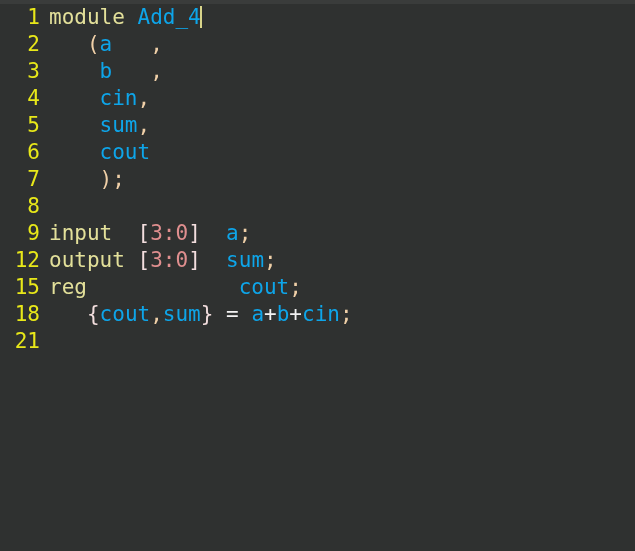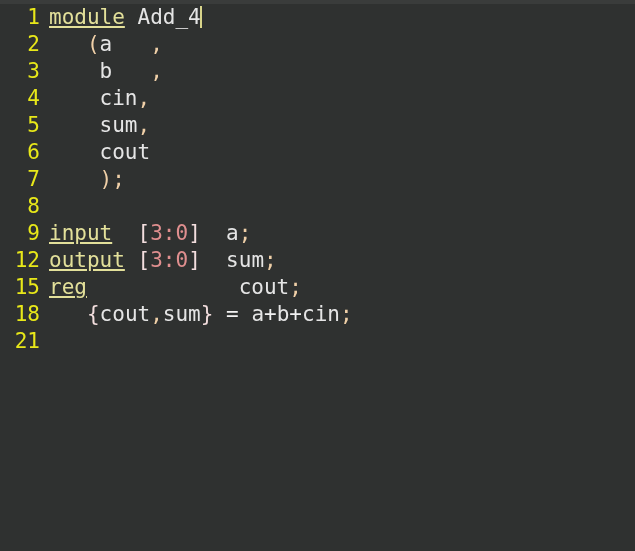--- a/index.html
+++ b/index.html
@@ -43,22 +43,22 @@
     color: #e8e819;
     padding-right: 0;
     user-select: none;
   }
   .content {
     flex: 1 1 auto;
     padding-left: 9px;
     white-space: pre;
     position: relative;
   }
-  .kw      { color: #e3e09a; text-decoration: underline; }
-  .ident   { color: #e5e5e5; }
+  .kw      { color: #e3e09a; }
+  .ident   { color: #0ea5e9; }
   .punct   { color: #f0d0a8; }
   .num     { color: #e08f8f; }
   .bracket { color: #f3dede; }
   .op      { color: #f2f2f2; }
   .plain   { color: #f2f2f2; }
   .caret {
     display: inline-block;
     width: 2px;
     height: 22px;
     background: #d8d48a;

